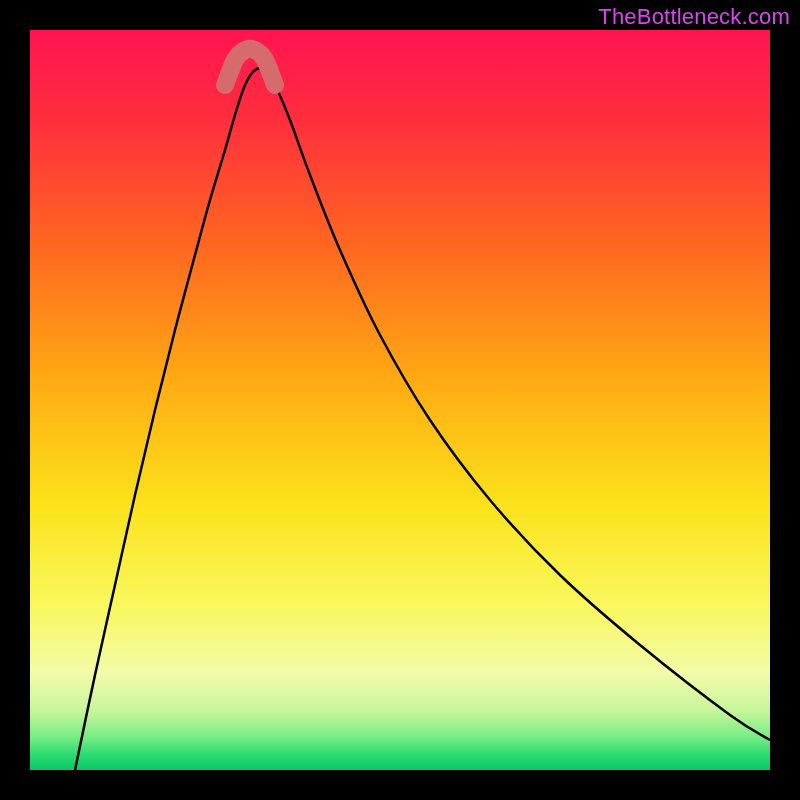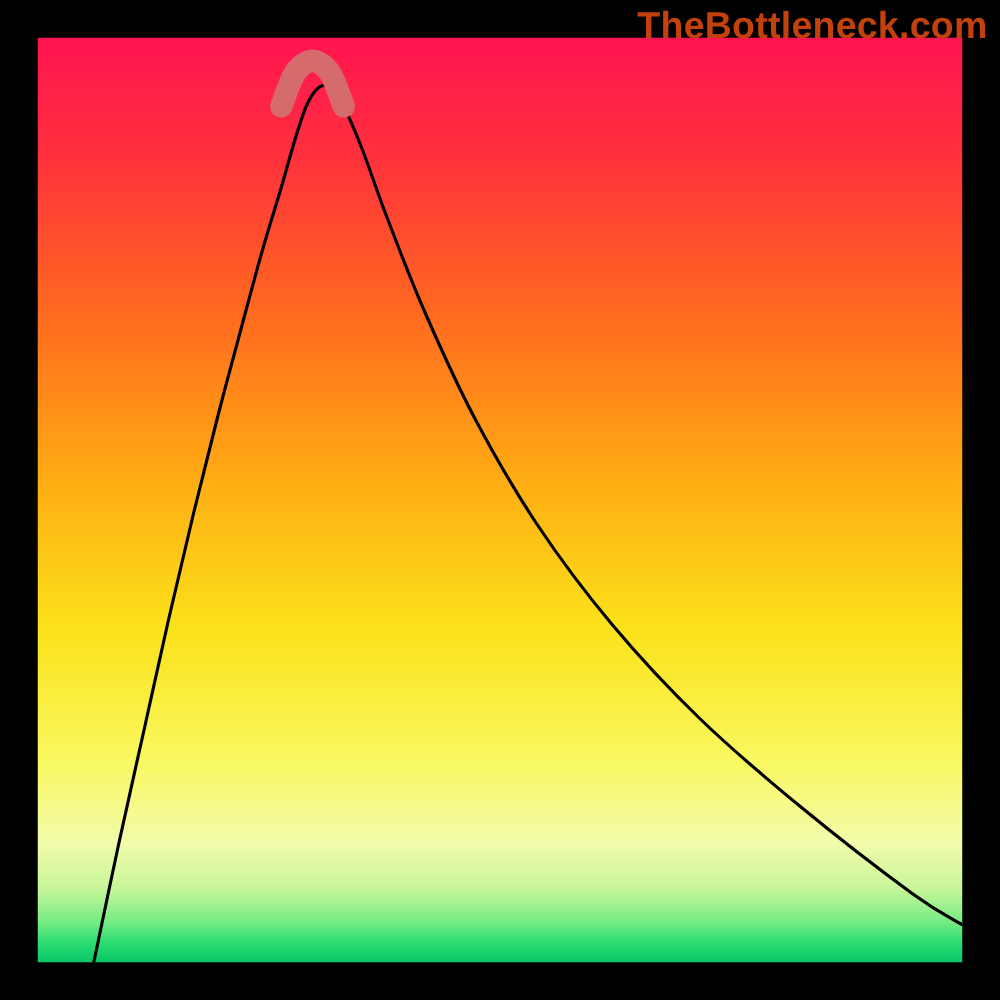--- a/index.html
+++ b/index.html
@@ -15,24 +15,23 @@
     left: 30px;
     top: 30px;
     width: 740px;
     height: 740px;
   }
   .watermark {
     position: absolute;
     top: 4px;
     right: 10px;
     font-family: Arial, Helvetica, sans-serif;
-    font-size: 30px;
-    color: #c2410c;
+    font-size: 22px;
+    color: #d946ef;
     letter-spacing: 0.2px;
-    font-weight: bold;
   }
   svg {
     display: block;
   }
 </style>
 </head>
 <body>
 
 <div class="frame">
   <svg id="chart-svg" width="740" height="740" viewBox="0 0 740 740">

